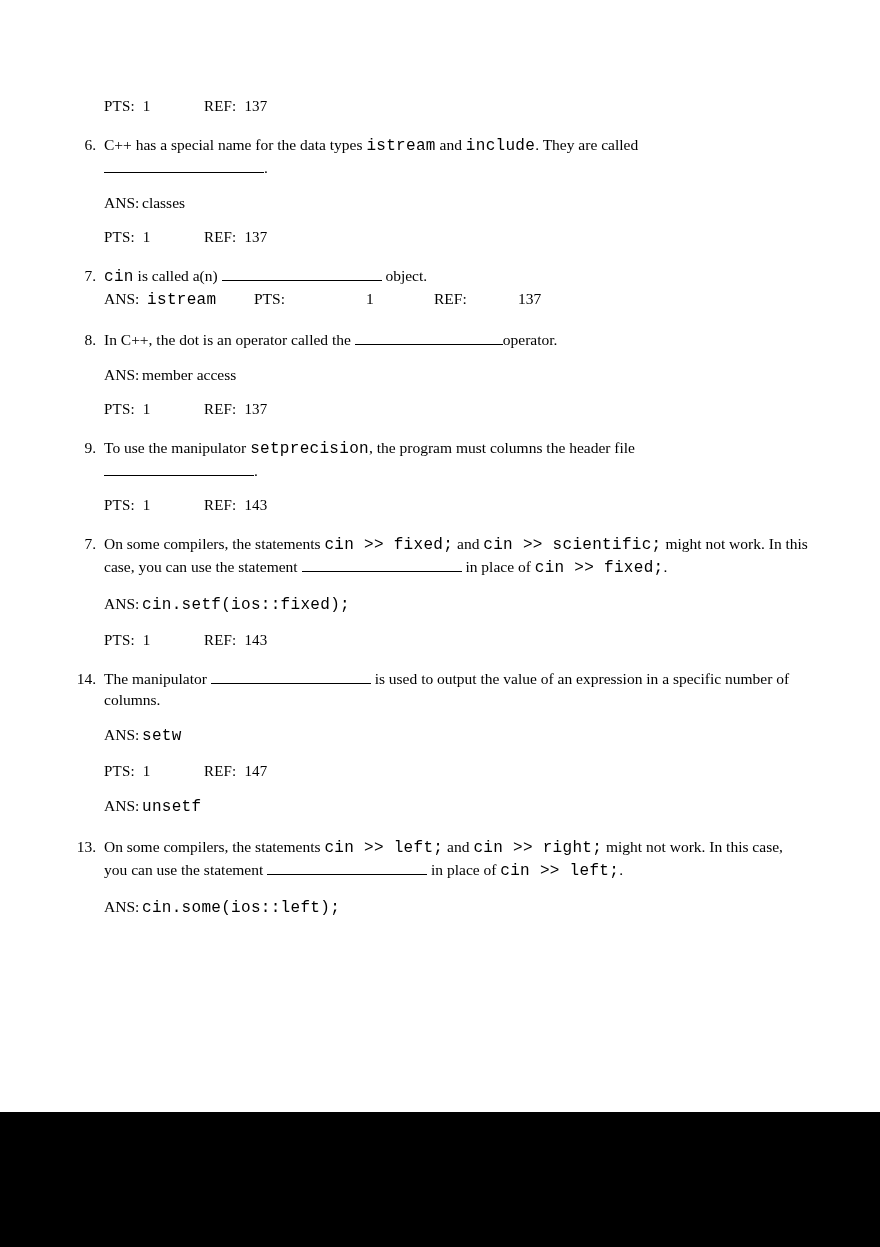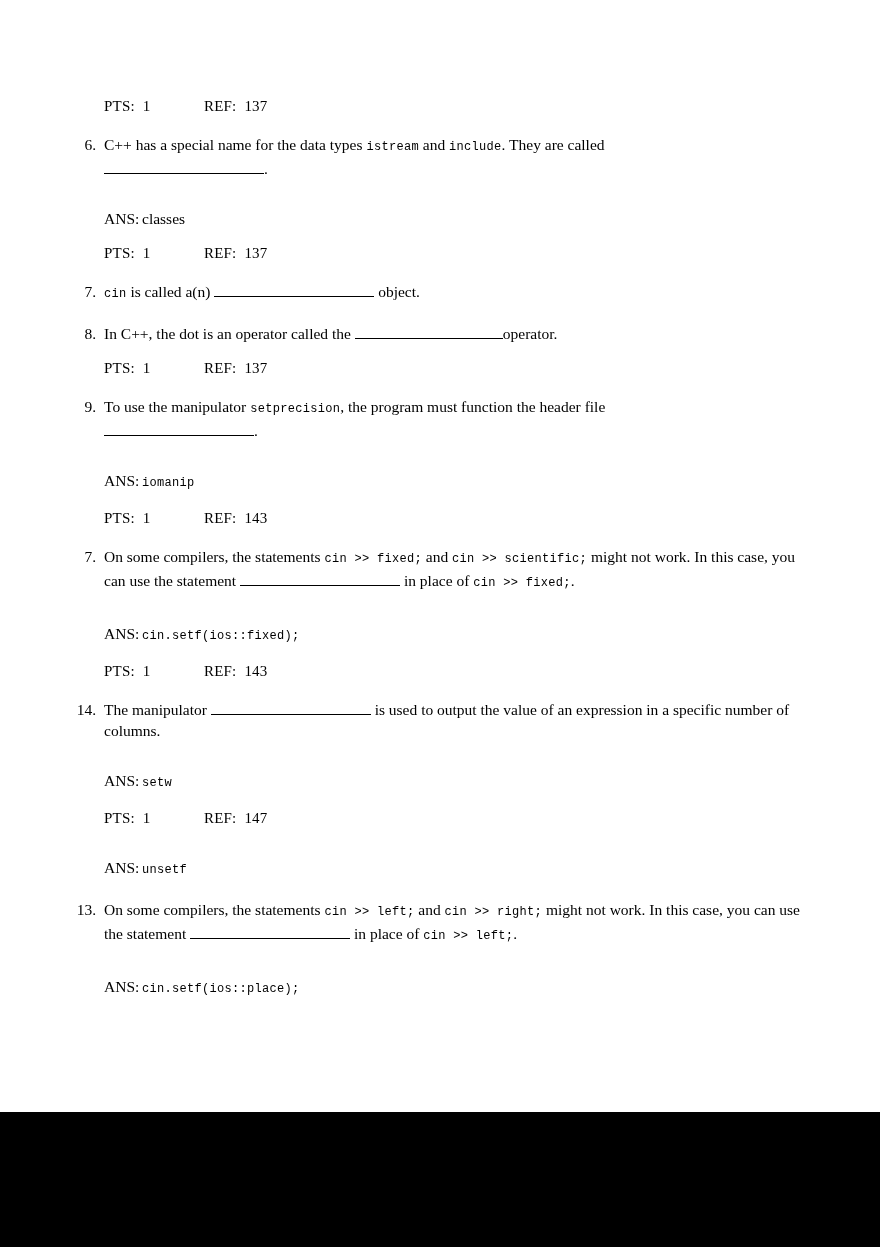--- a/index.html
+++ b/index.html
@@ -62,35 +62,35 @@
     position: absolute;
     left: 0;
     top: 0;
     width: 26px;
     text-align: right;
     font-size: 15.5px;
   }
   .q .body { display: block; }
   .mono {
     font-family: "Liberation Mono", monospace;
-    font-size: 12px;
+    font-size: 16px;
     letter-spacing: 0.3px;
   }
   .blank {
     display: inline-block;
     border-bottom: 1px solid #000;
     height: 13px;
     vertical-align: baseline;
   }
   .b-med   { width: 150px; }
   .b-long  { width: 160px; }
 
   .ans {
     padding-left: 34px;
-    margin-top: 29px;
+    margin-top: 14px;
     font-size: 15.5px;
     line-height: 21px;
   }
   .ans .albl { display: inline-block; width: 38px; }
 
   .inline-row {
     padding-left: 34px;
     font-size: 15.5px;
     line-height: 21px;
   }
@@ -118,35 +118,38 @@
       <span class="albl">ANS:</span><span>classes</span>
     </div>
     <div class="ptsref">
       <span class="lbl v1"><span>PTS:</span>&nbsp;&nbsp;<span>1</span></span><span class="lbl v2"><span>REF:</span>&nbsp;&nbsp;<span>137</span></span>
     </div>
 
     <div class="q">
       <span class="num">7.</span>
       <span class="body"><span class="mono">cin</span><span> is called a(n) </span><span class="blank b-long"></span><span> object.</span></span>
     </div>
+    <div class="inline-row" style="margin-top:0;">
+      <span class="c1"><span>ANS:</span>&nbsp;&nbsp;<span class="mono">istream</span></span><span class="c2">PTS:</span><span class="c3">1</span><span class="c4">REF:</span><span>137</span>
+    </div>
 
     <div class="q">
       <span class="num">8.</span>
       <span class="body"><span>In C++, the dot is an operator called the </span><span class="blank" style="width:148px"></span><span>operator.</span></span>
+    </div>
+    <div class="ans">
+      <span class="albl">ANS:</span><span>member access</span>
     </div>
     <div class="ptsref">
       <span class="lbl v1"><span>PTS:</span>&nbsp;&nbsp;<span>1</span></span><span class="lbl v2"><span>REF:</span>&nbsp;&nbsp;<span>137</span></span>
     </div>
 
     <div class="q">
       <span class="num">9.</span>
-      <span class="body"><span>To use the manipulator </span><span class="mono">setprecision</span><span>, the program must function the header file </span><br><span class="blank b-med"></span><span>.</span></span>
-    </div>
-    <div class="ans">
-      <span class="albl">ANS:</span><span class="mono">iomanip</span>
+      <span class="body"><span>To use the manipulator </span><span class="mono">setprecision</span><span>, the program must columns the header file </span><br><span class="blank b-med"></span><span>.</span></span>
     </div>
     <div class="ptsref">
       <span class="lbl v1"><span>PTS:</span>&nbsp;&nbsp;<span>1</span></span><span class="lbl v2"><span>REF:</span>&nbsp;&nbsp;<span>143</span></span>
     </div>
 
     <div class="q">
       <span class="num">7.</span>
       <span class="body"><span>On some compilers, the statements </span><span class="mono nowrap">cin &gt;&gt; fixed;</span><span> and </span><span class="mono nowrap">cin &gt;&gt; scientific;</span><span> might not work. In this case, you can use the statement </span><span class="blank b-long"></span><span> in place of </span><span class="mono nowrap">cin &gt;&gt; fixed;</span><span>.</span></span>
     </div>
     <div class="ans">
@@ -169,19 +172,19 @@
 
     <div class="ans">
       <span class="albl">ANS:</span><span class="mono">unsetf</span>
     </div>
 
     <div class="q">
       <span class="num">13.</span>
       <span class="body"><span>On some compilers, the statements </span><span class="mono nowrap">cin &gt;&gt; left;</span><span> and </span><span class="mono nowrap">cin &gt;&gt; right;</span><span> might not work. In this case, you can use the statement </span><span class="blank b-long"></span><span> in place of </span><span class="mono nowrap">cin &gt;&gt; left;</span><span>.</span></span>
     </div>
     <div class="ans">
-      <span class="albl">ANS:</span><span class="mono">cin.setf(ios::place);</span>
+      <span class="albl">ANS:</span><span class="mono">cin.some(ios::left);</span>
     </div>
 
   </div>
 </div>
 
 <div class="footer-band"></div>
 
 </body></html>

